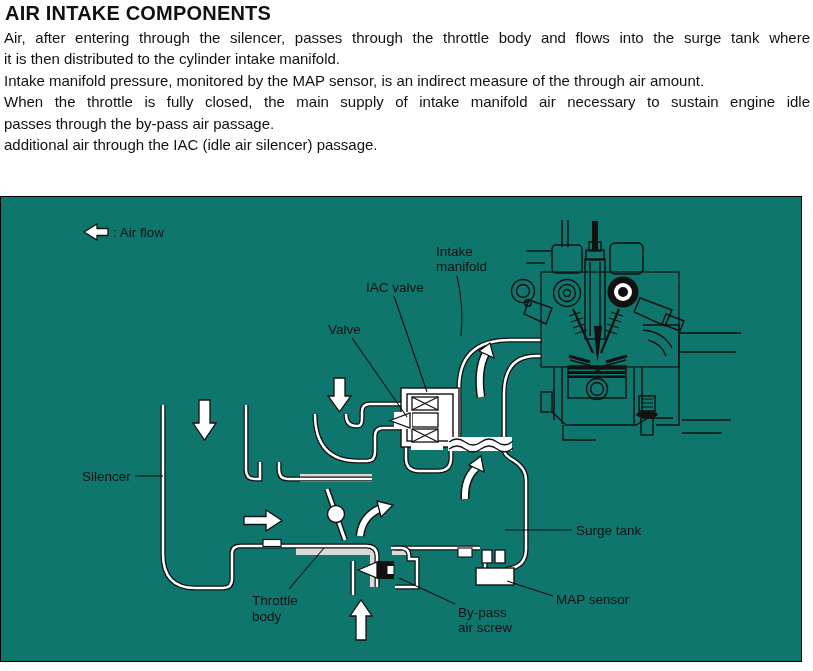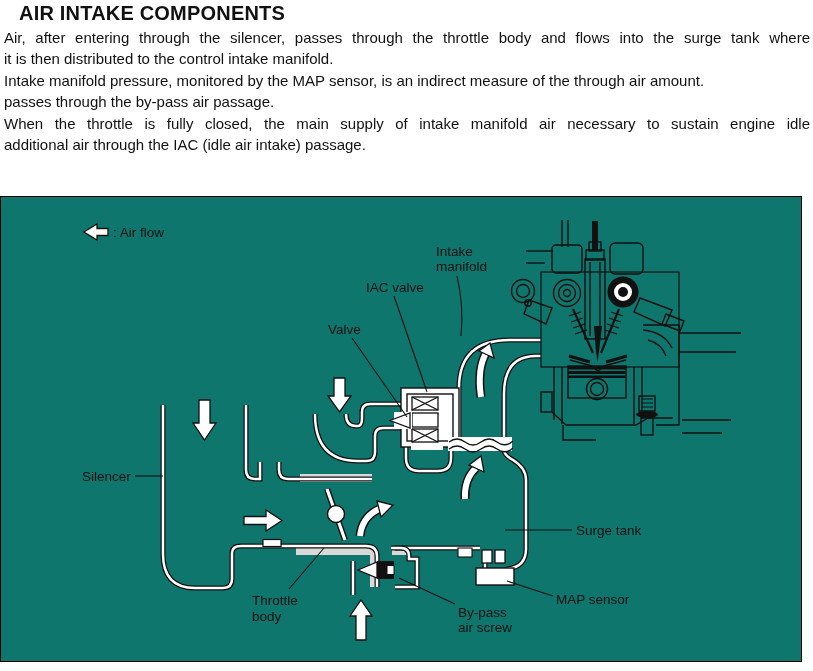--- a/index.html
+++ b/index.html
@@ -1,18 +1,18 @@
 <!DOCTYPE html>
 <html><head>
 <meta charset="utf-8">
 <style>
   html,body{margin:0;padding:0;background:#fff;}
   #page{position:relative;width:813px;height:671px;background:#fff;overflow:hidden;
         font-family:"Liberation Sans", sans-serif;color:#111;}
-  #heading{position:absolute;left:19px;top:2px;font-size:20px;font-weight:bold;letter-spacing:.2px;}
+  #heading{position:absolute;left:5px;top:2px;font-size:20px;font-weight:bold;letter-spacing:.2px;}
   #bodytext{position:absolute;left:4px;top:27px;width:806px;font-size:15px;line-height:21.4px;}
   .bline{white-space:nowrap;}
   .bline.j{white-space:normal;text-align:justify;text-align-last:justify;}
   #figure{position:absolute;left:0;top:196px;width:800px;height:464px;border:1.6px solid #000;background:#0f766e;}
   svg{display:block;}
   .wo{fill:none;stroke:#111;stroke-width:5;stroke-linecap:butt;}
   .wi{fill:none;stroke:#fff;stroke-width:2.5;stroke-linecap:butt;}
   .thin{fill:none;stroke:#111;stroke-width:1.3;}
   .lead{fill:none;stroke:#111;stroke-width:1.1;}
   .lbl{font-family:"Liberation Sans", sans-serif;font-size:13.5px;fill:#111;}
@@ -21,25 +21,25 @@
   .cai{fill:none;stroke:#fff;stroke-width:6;}
 </style>
 </head>
 <body>
 
 <div id="page">
   <div id="heading">AIR INTAKE COMPONENTS</div>
 
   <div id="bodytext">
     <div class="bline j">Air, after entering through the silencer, passes through the throttle body and flows into the surge tank where</div>
-    <div class="bline">it is then distributed to the control intake manifold.</div>
+    <div class="bline">it is then distributed to the cylinder intake manifold.</div>
     <div class="bline">Intake manifold pressure, monitored by the MAP sensor, is an indirect measure of the through air amount.</div>
+    <div class="bline j">When the throttle is fully closed, the main supply of intake manifold air necessary to sustain engine idle</div>
     <div class="bline">passes through the by-pass air passage.</div>
-    <div class="bline j">When the throttle is fully closed, the main supply of intake manifold air necessary to sustain engine idle</div>
-    <div class="bline">additional air through the IAC (idle air intake) passage.</div>
+    <div class="bline">additional air through the IAC (idle air silencer) passage.</div>
   </div>
 
   <div id="figure">
   <svg width="800" height="464" viewBox="5 197 800 464">
 
     <defs>
       <path id="w1" d="M167,405 V554 Q167,588 199,588 H227 Q236,588 236,579 V553 Q236,546 245,546 H370 Q381,546 381,556 V587"></path>
       <path id="w2" d="M250,405 V470 Q250,479 259,479 H264 V462"></path>
       <path id="w3" d="M283,462 V470 Q283,479 292,479 H376"></path>
       <path id="w4" d="M319,414 Q319,461 362,461 H371 Q379,461 379,452 V436 Q379,428 387,428 H406"></path>

